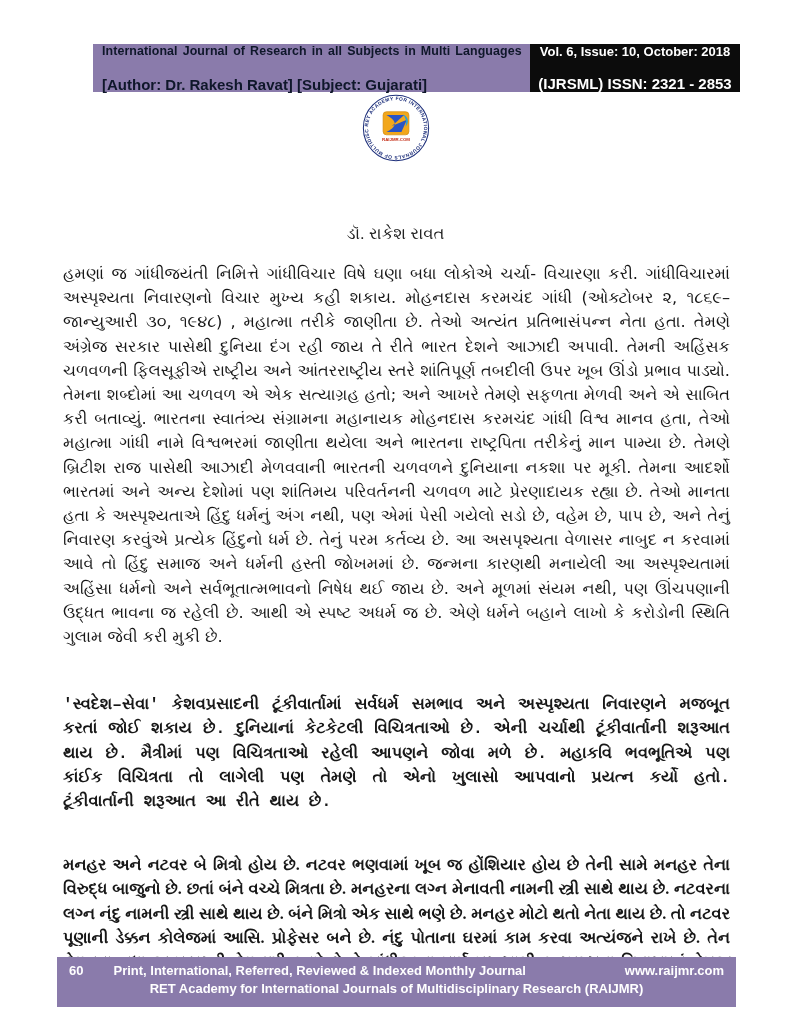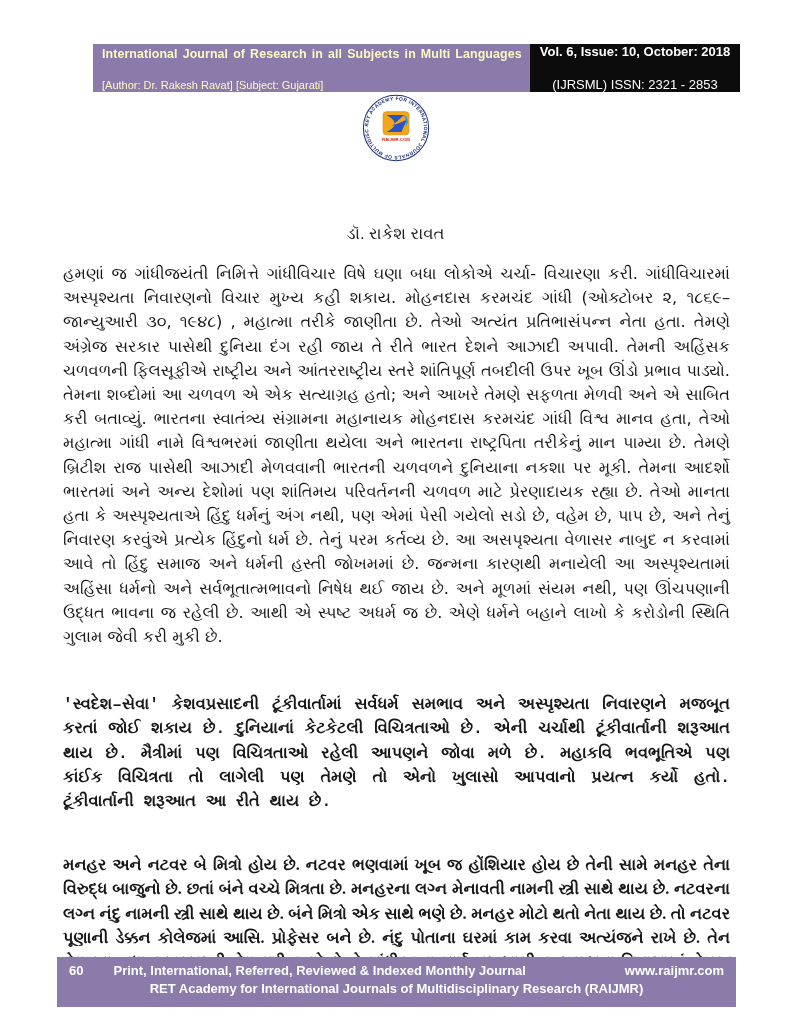--- a/index.html
+++ b/index.html
@@ -16,39 +16,39 @@
   
   .header-bar {
     position: absolute;
     left: 93px; top: 44px;
     width: 647px; height: 48px;
     display: flex;
   }
   .header-left {
     background: #8a7bab;
     width: 437px; height: 100%;
-    color: #fef9c3;
+    color: #0f172a;
     padding: 5px 9px 4px 9px;
     display: flex; flex-direction: column; justify-content: center;
   }
   .header-left .line1 {
     font-size: 12.4px; font-weight: bold; white-space: nowrap;
     letter-spacing: 0.1px; word-spacing: 1.5px;
   }
   .header-left .line2 {
-    font-size: 11px; font-weight: normal; white-space: nowrap; margin-top: 18px;
+    font-size: 15px; font-weight: bold; white-space: nowrap; margin-top: 18px;
   }
   .header-right {
     background: #0c0c0c;
     width: 210px; height: 100%;
     color: #ffffff;
     display: flex; flex-direction: column; justify-content: space-between; align-items: center;
   }
   .header-right .line1 { font-size: 13px; font-weight: bold; white-space: nowrap; }
-  .header-right .line2 { font-size: 13px; font-weight: normal; white-space: nowrap; margin-top: 13px; }
+  .header-right .line2 { font-size: 15px; font-weight: bold; white-space: nowrap; margin-top: 13px; }
 
   
   .logo-wrap {
     position: absolute;
     left: 0; top: 94px; width: 100%;
     display: flex; justify-content: center;
   }
   .logo-wrap svg { width: 68px; height: 68px; }
 
   

